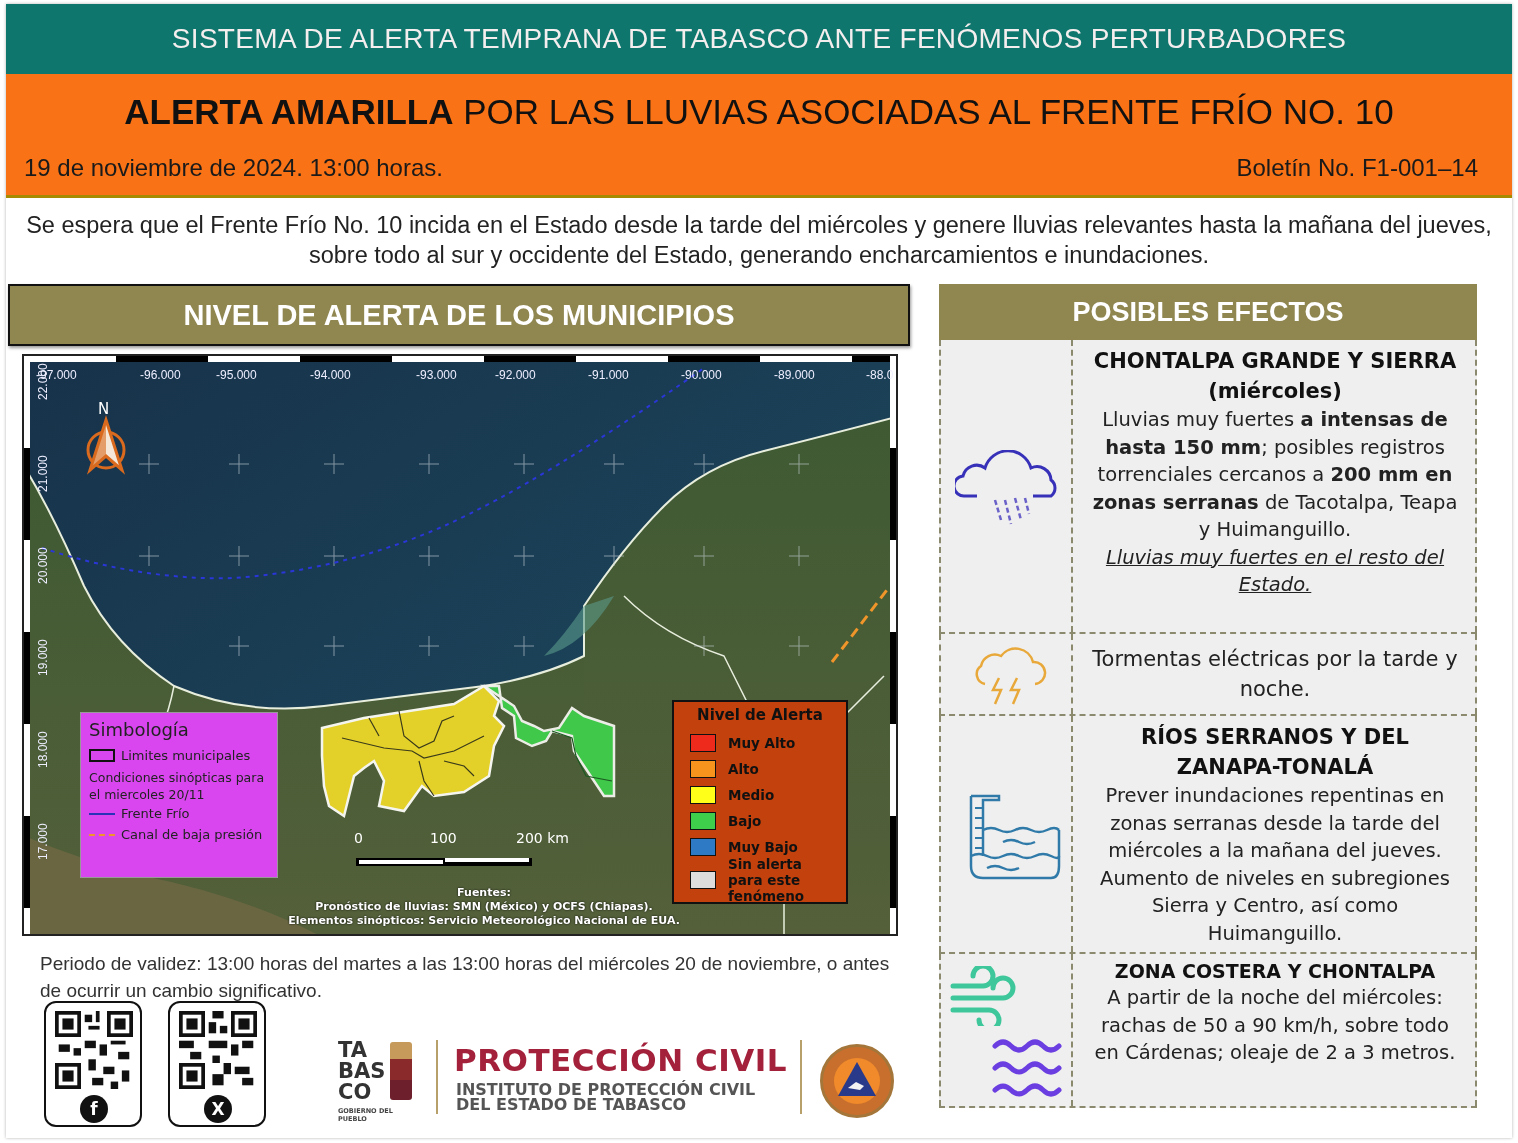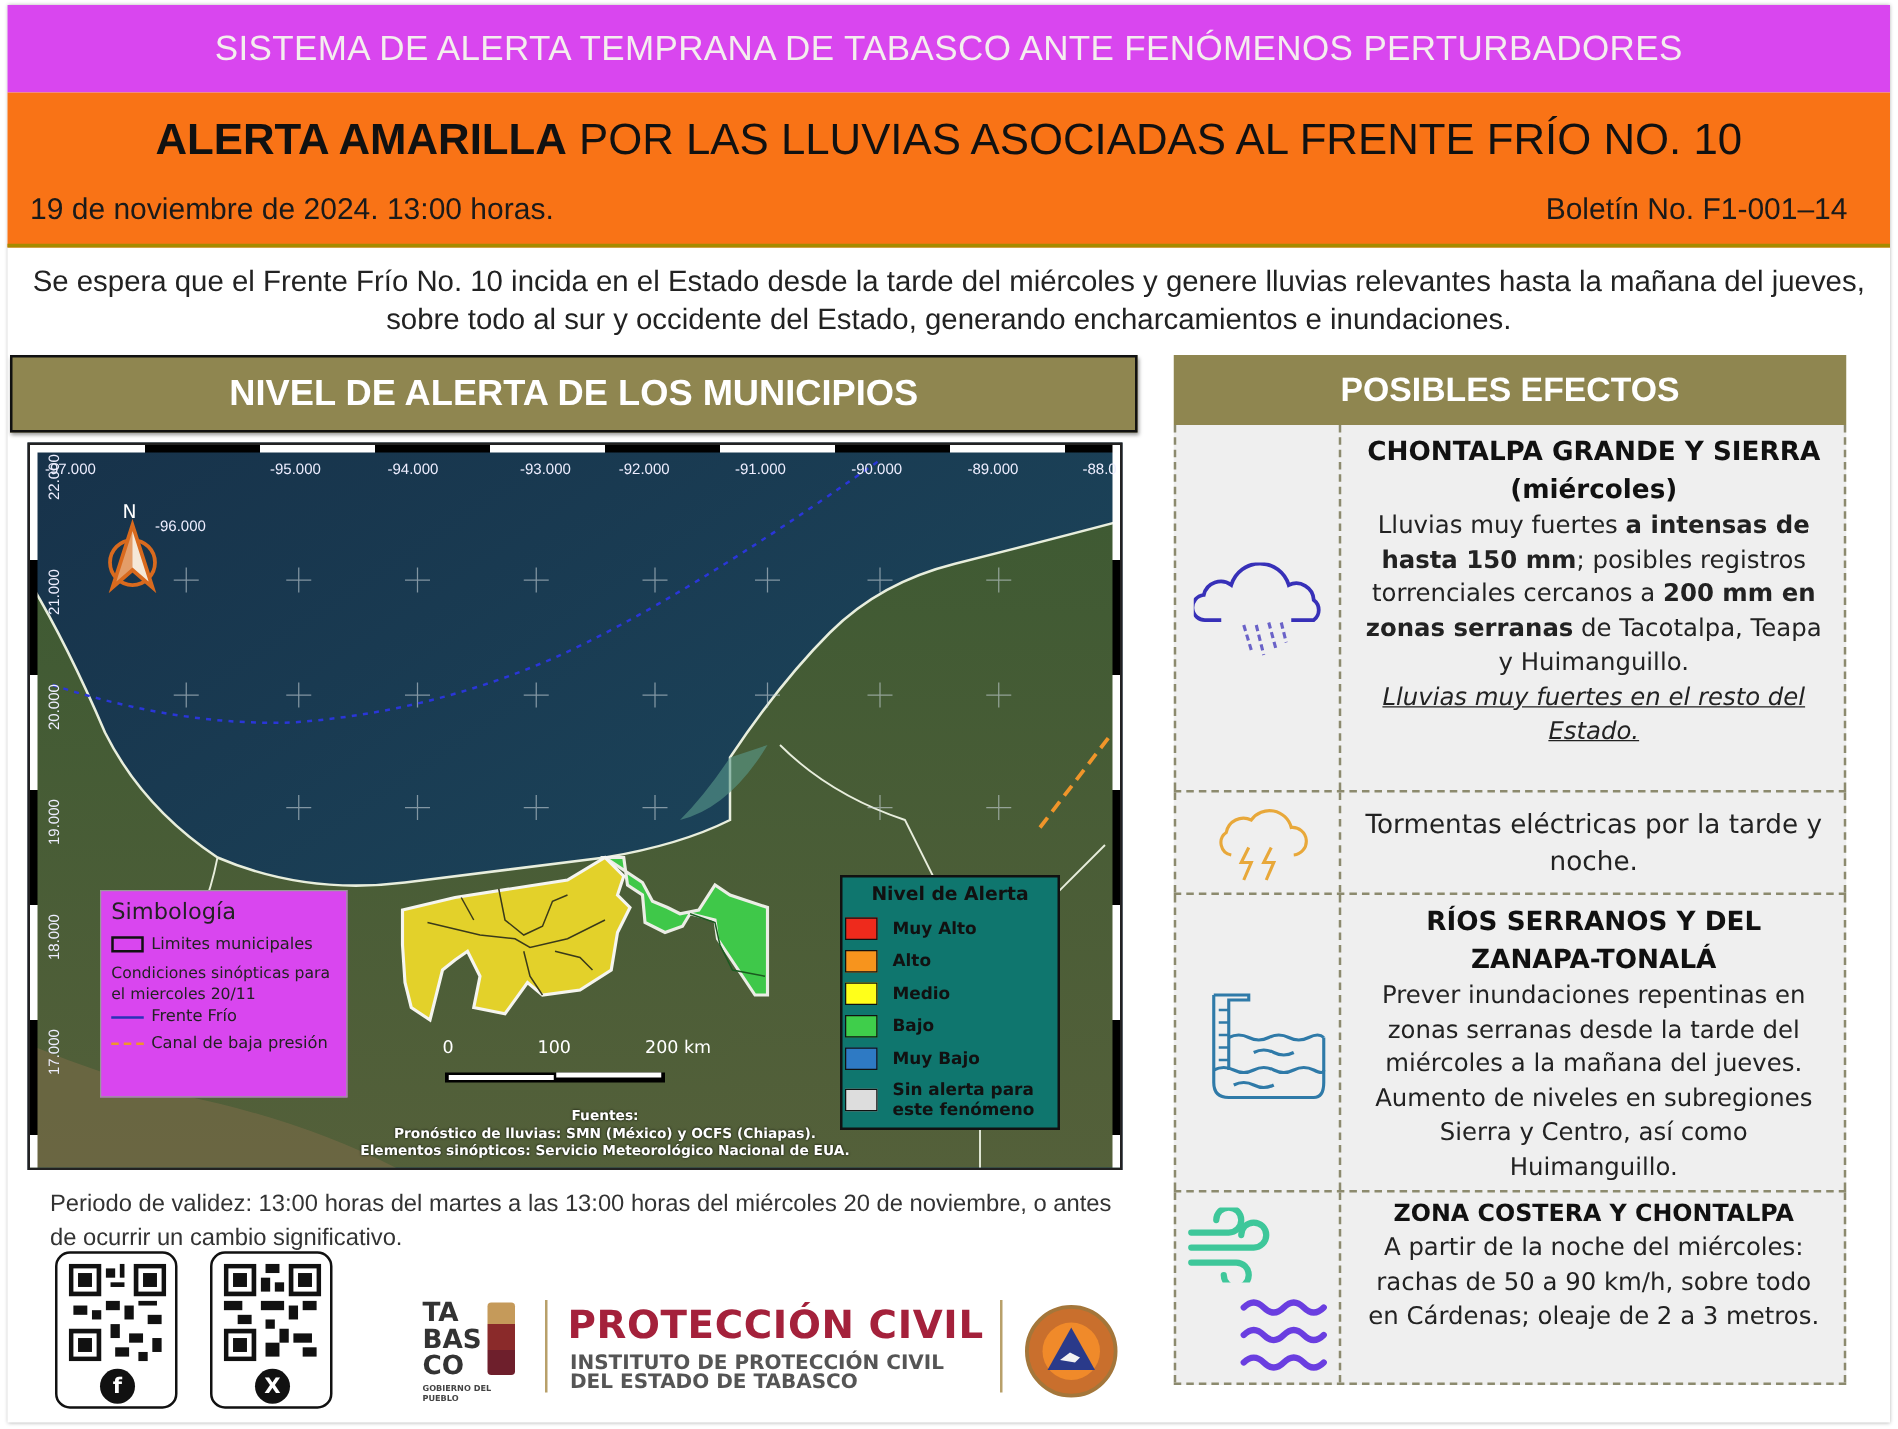--- a/index.html
+++ b/index.html
@@ -3,21 +3,21 @@
   <meta charset="utf-8">
   <style>
     * { box-sizing: border-box; margin: 0; padding: 0; }
     body {
       width: 1518px; height: 1143px; background: #ffffff; overflow: hidden;
       font-family: "DejaVu Sans", sans-serif; color: #1a1a1a; position: relative;
     }
     .frame { position: absolute; left: 6px; top: 4px; width: 1506px; height: 1134px; background: #fff; box-shadow: 0 0 3px rgba(0,0,0,.3); }
     .topbar {
       position: absolute; left: 6px; top: 4px; width: 1506px; height: 70px;
-      background: #d946ef; color: #f4eeee; display: flex; align-items: center; justify-content: center;
+      background: #0f766e; color: #f4eeee; display: flex; align-items: center; justify-content: center;
       font-family: "Liberation Sans", sans-serif; font-size: 28px; letter-spacing: 0.3px;
     }
     .yellowbar {
       position: absolute; left: 6px; top: 74px; width: 1506px; height: 124px;
       background: #f97316; border-bottom: 3px solid #a68a00;
     }
     .yellowbar .headline {
       position: absolute; left: 0; right: 0; top: 18px; text-align: center;
       font-family: "Liberation Sans", sans-serif; font-size: 35px; color: #111;
     }
@@ -49,22 +49,22 @@
       border: 1px solid #999; padding: 6px 8px; font-family: "DejaVu Sans", sans-serif; color: #222;
     }
     .legend-sym .ttl { font-size: 18px; margin-bottom: 8px; }
     .legend-sym .row { font-size: 13px; display: flex; align-items: center; gap: 6px; margin-bottom: 6px; }
     .legend-sym .boxsw { width: 26px; height: 13px; border: 2px solid #111; }
     .legend-sym .note { font-size: 12.5px; line-height: 17px; margin-bottom: 3px; }
     .legend-sym .line { width: 26px; height: 0; border-top: 2px solid #2a32b8; }
     .legend-sym .dash { width: 26px; height: 0; border-top: 2px dashed #f0952a; }
 
     .legend-alert {
-      position: absolute; left: 648px; top: 344px; width: 176px; height: 204px; background: #0f766e;
-      border: 2px solid #111; padding: 4px 2px; font-family: "DejaVu Sans", sans-serif; font-weight: bold; color: #111;
+      position: absolute; left: 648px; top: 344px; width: 176px; height: 204px; background: #c2410c;
+      border: 2px solid #111; padding: 4px 16px; font-family: "DejaVu Sans", sans-serif; font-weight: bold; color: #111;
     }
     .legend-alert .ttl { font-size: 15px; text-align: center; margin-bottom: 6px; }
     .legend-alert .row { display: flex; align-items: center; gap: 12px; font-size: 13.5px; height: 26px; }
     .legend-alert .sw { width: 26px; height: 18px; border: 1.5px solid #111; flex: none; }
     .legend-alert .row.two { height: 40px; line-height: 16px; }
 
     .scalebar { position: absolute; left: 330px; top: 474px; font-size: 14px; color: #fff; font-family: "DejaVu Sans", sans-serif; }
     .sources { position: absolute; left: 220px; top: 530px; width: 480px; text-align: center; color: #fff; font-size: 11px; font-weight: bold; line-height: 14px; text-shadow: 0 0 2px #000; }
 
     .validity {
@@ -175,21 +175,21 @@
       <path d="M0 -6 L0 30 L-16 44 Z" fill="#d96a1e" opacity="0.6"></path>
     </g>
     <text x="74" y="58" fill="#fff" font-size="15" font-family="DejaVu Sans, sans-serif">N</text>
   </svg>
 
   <div style="position:absolute;left:0;top:0;width:876px;height:6px;background:repeating-linear-gradient(90deg,#fff 0 92px,#000 92px 184px);"></div>
   <div style="position:absolute;left:0;top:0;width:6px;height:582px;background:repeating-linear-gradient(180deg,#fff 0 92px,#000 92px 184px);"></div>
   <div style="position:absolute;right:0;top:0;width:6px;height:582px;background:repeating-linear-gradient(180deg,#fff 0 92px,#000 92px 184px);"></div>
 
   <span class="lon-label" style="left:12px;top:12px;">-97.000</span>
-  <span class="lon-label" style="left:100px;top:12px;margin-top:46px;">-96.000</span>
+  <span class="lon-label" style="left:116px;top:12px;">-96.000</span>
   <span class="lon-label" style="left:192px;top:12px;">-95.000</span>
   <span class="lon-label" style="left:286px;top:12px;">-94.000</span>
   <span class="lon-label" style="left:392px;top:12px;">-93.000</span>
   <span class="lon-label" style="left:471px;top:12px;">-92.000</span>
   <span class="lon-label" style="left:564px;top:12px;">-91.000</span>
   <span class="lon-label" style="left:657px;top:12px;">-90.000</span>
   <span class="lon-label" style="left:750px;top:12px;">-89.000</span>
   <span class="lon-label" style="left:842px;top:12px;">-88.0</span>
 
   <span class="lat-label" style="left:12px;top:44px;">22.000</span>

